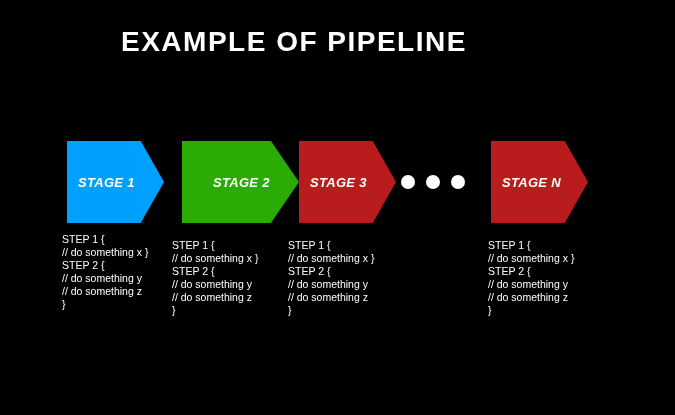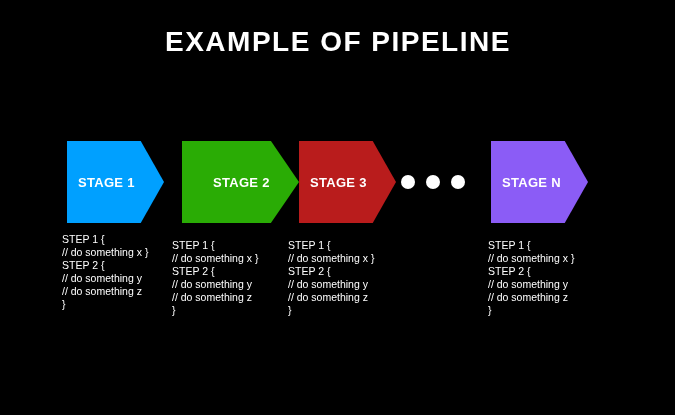--- a/index.html
+++ b/index.html
@@ -17,38 +17,38 @@
   }
   .title {
     position: absolute;
     left: 121px;
     top: 26px;
     font-size: 28px;
     font-weight: bold;
     letter-spacing: 1.5px;
     color: #ffffff;
     white-space: nowrap;
-    margin-left: 44px;
   }
   .stage-arrow {
     position: absolute;
     top: 141px;
     width: 97px;
     height: 82px;
     clip-path: polygon(0 0, 76% 0, 100% 50%, 76% 100%, 0 100%);
     display: flex;
     align-items: center;
   }
   .stage-label {
     padding-left: 11px;
     font-size: 13px;
     font-weight: bold;
     color: #ffffff;
     letter-spacing: 0.3px;
     white-space: nowrap;
+    font-style: italic;
   }
   .stage-1 { left: 67px; }
   .stage-2 { left: 182px; padding-left: 20px; }
   .stage-3 { left: 299px; }
   .stage-n { left: 491px; }
   .dot {
     position: absolute;
     top: 175px;
     width: 14px;
     height: 14px;
@@ -79,21 +79,21 @@
 
 <div class="stage-arrow stage-1" style="background-color: rgb(0, 160, 255);">
   <span class="stage-label">STAGE 1</span>
 </div>
 <div class="stage-arrow stage-2" style="background-color: rgb(42, 172, 5);">
   <span class="stage-label">STAGE 2</span>
 </div>
 <div class="stage-arrow stage-3" style="background-color: #b91c1c; text-align: center;">
   <span class="stage-label">STAGE 3</span>
 </div>
-<div class="stage-arrow stage-n" style="background-color: #8b5cf6; text-align: right;">
+<div class="stage-arrow stage-n" style="background-color: #b91c1c; text-align: right;">
   <span class="stage-label">STAGE N</span>
 </div>
 
 <div class="dot dot-1" style="background-color: rgb(255, 255, 255);"></div>
 <div class="dot dot-2" style="background-color: rgb(255, 255, 255);"></div>
 <div class="dot dot-3" style="background-color: rgb(255, 255, 255);"></div>
 
 <div class="code-block code-block-1">
   <span class="code-line">STEP 1 {</span>
   <span class="code-line">// do something x }</span>

